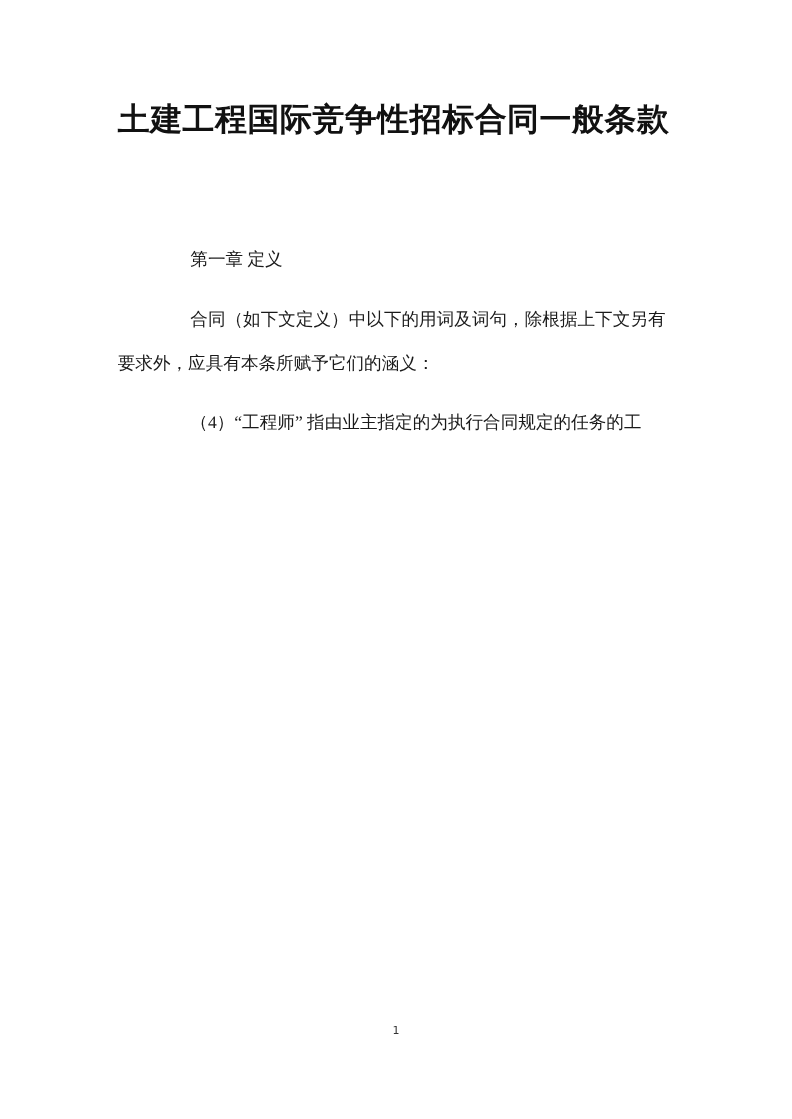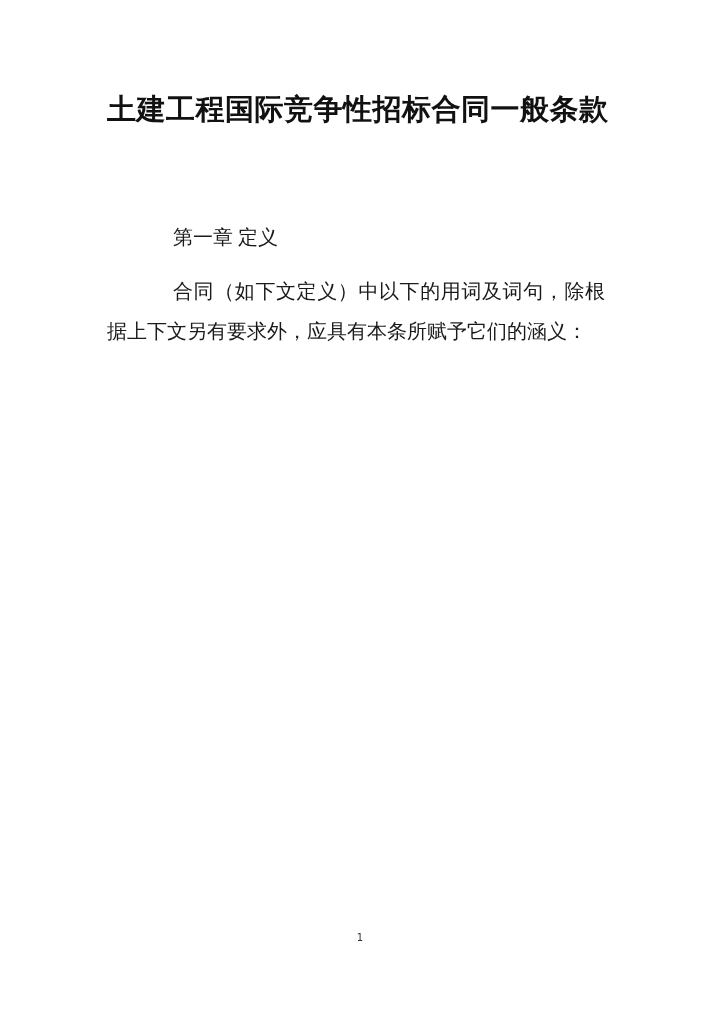--- a/index.html
+++ b/index.html
@@ -22,21 +22,21 @@
     font-weight: bold;
     font-size: 29px;
     line-height: 40px;
     letter-spacing: 0.5px;
     text-align: center;
     margin: 0 0 88px 0;
     white-space: nowrap;
   }
   .body-text {
     font-family: "Liberation Serif", "DejaVu Serif", serif;
-    font-size: 20px;
+    font-size: 16px;
     line-height: 40px;
     color: #1a1a1a;
   }
   .chapter-heading,
   .section-heading {
     margin: 0 0 14px 0;
     text-indent: 66px;
     font-weight: normal;
   }
   .paragraph {
@@ -65,18 +65,19 @@
   <div class="body-text">
 
     <p class="chapter-heading">第一章 定义</p>
 
 
     <p class="paragraph">合同（如下文定义）中以下的用词及词句，除根据上下文另有要求外，应具有本条所赋予它们的涵义：</p>
 
 
 
 
+    <p class="paragraph">（4）“工程师” 指由业主指定的为执行合同规定的任务的工</p>
 
   </div>
 
   <div class="page-number">1</div>
 
 </div>
 
 </body></html>

